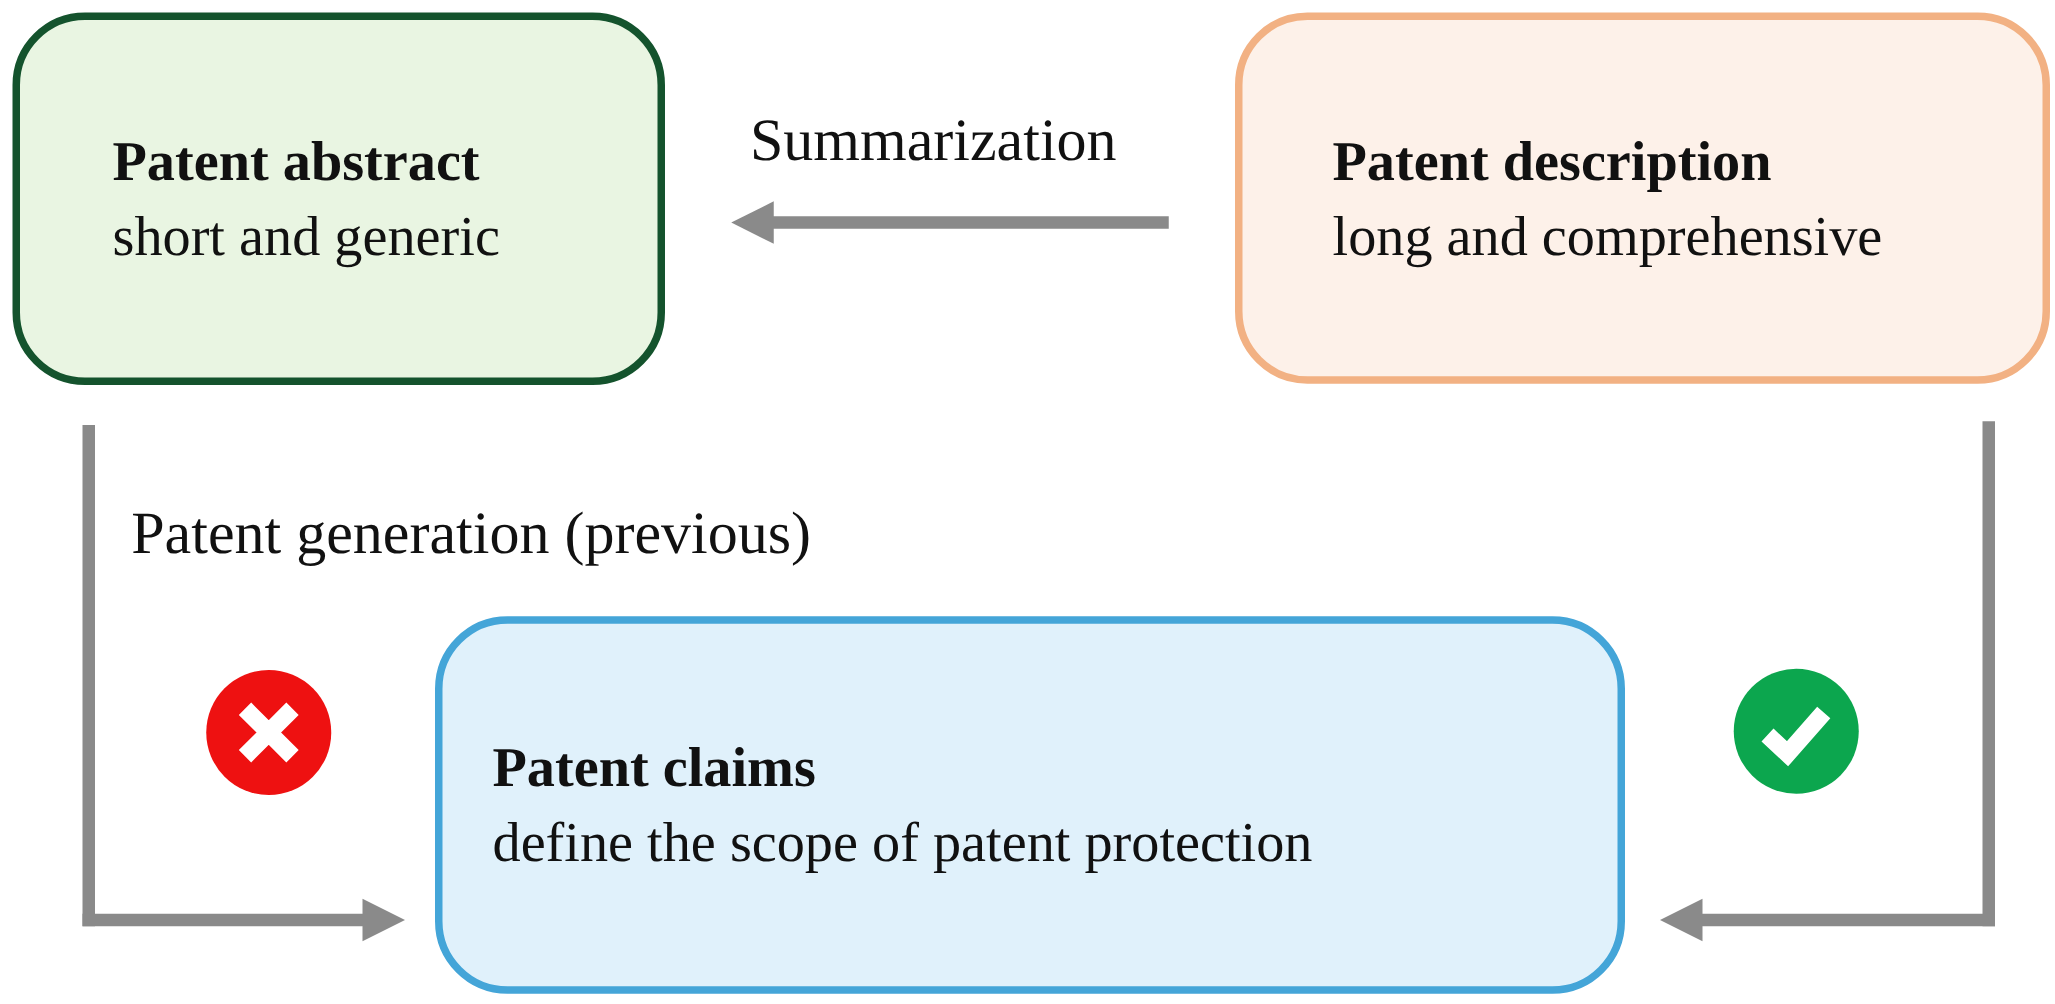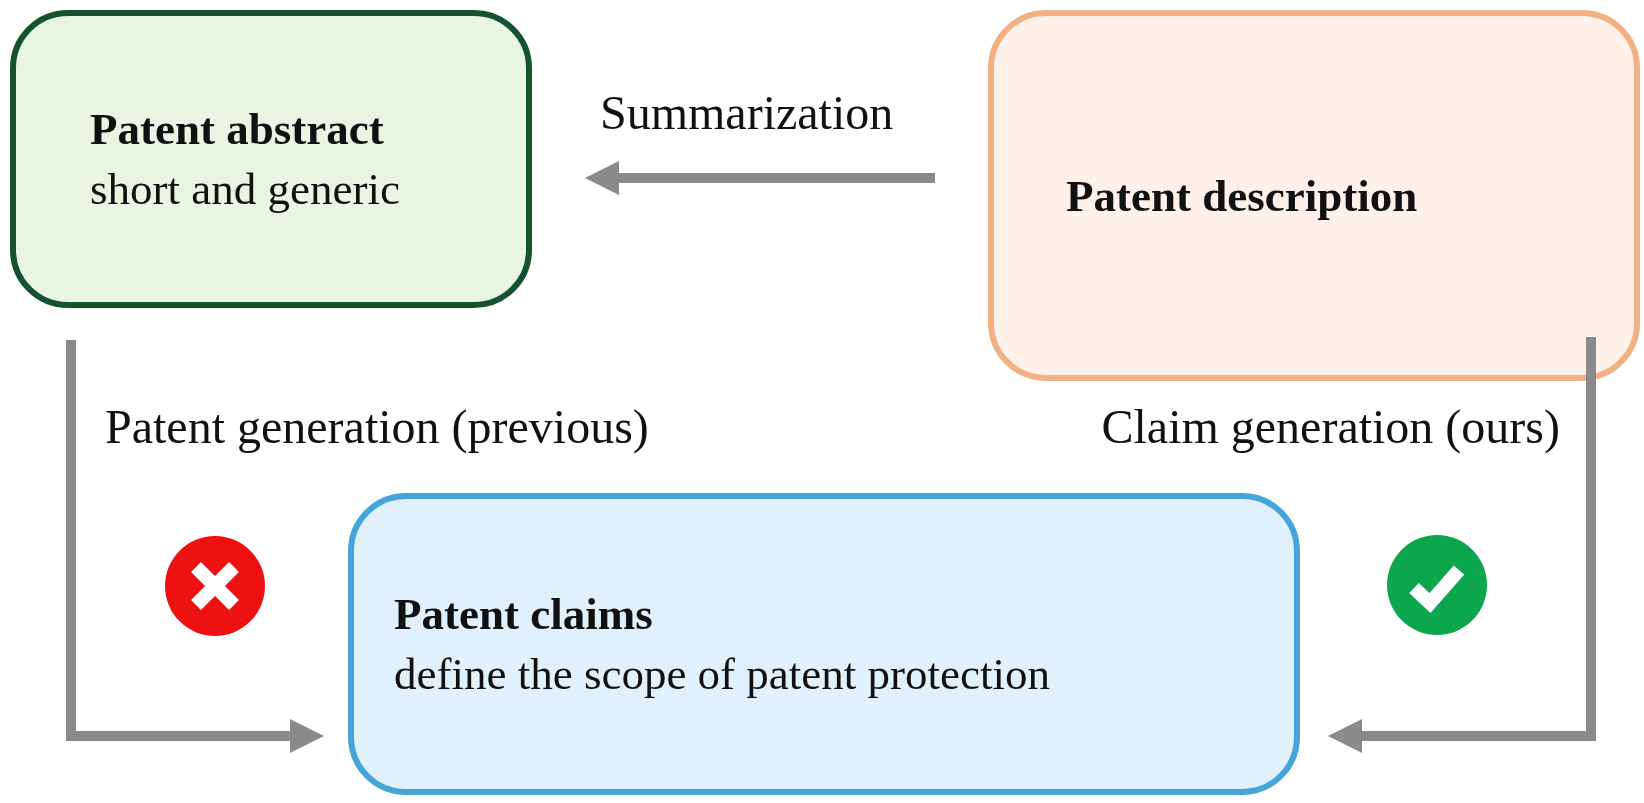--- a/index.html
+++ b/index.html
@@ -21,21 +21,21 @@
     display: flex;
     flex-direction: column;
     justify-content: center;
   }
   .box-green {
     left: 10px; top: 10px; width: 522px; height: 298px;
     background: #e9f5e2; border: 6px solid #14532d;
     padding-left: 74px;
   }
   .box-orange {
-    left: 988px; top: 10px; width: 652px; height: 371px;
+    left: 988px; top: 10px; width: 652px; height: 297px;
     background: #fdf1e9; border: 6px solid #f2b183;
     padding-left: 72px;
   }
   .box-blue {
     left: 348px; top: 493px; width: 952px; height: 302px;
     background: #e0f1fb; border: 6px solid #44a5d8;
     padding-left: 40px;
   }
   .box-title { font-weight: bold; font-size: 45px; line-height: 60px; white-space: nowrap; }
   .box-line  { font-size: 45px; line-height: 60px; white-space: nowrap; }
@@ -91,32 +91,32 @@
 
 <div class="canvas">
 
   <div class="box box-green">
     <div class="box-title">Patent abstract</div>
     <div class="box-line">short and generic</div>
   </div>
 
   <div class="box box-orange">
     <div class="box-title">Patent description</div>
+    <div class="box-line">long and comprehensive</div>
   </div>
 
   <div class="float-label label-summarization">Summarization</div>
   <div class="gray-line summ-shaft"></div>
   <div class="arrowhead head-west summ-head"></div>
 
   <div class="float-label label-prev">Patent generation (previous)</div>
   <div class="gray-line vline-left"></div>
   <div class="gray-line hline-left"></div>
   <div class="arrowhead head-east left-head"></div>
 
-  <div class="float-label label-ours">Claim generation (ours)</div>
   <div class="gray-line vline-right"></div>
   <div class="gray-line hline-right"></div>
   <div class="arrowhead head-west right-head"></div>
 
   <div class="box box-blue">
     <div class="box-title">Patent claims</div>
     <div class="box-line">define the scope of patent protection</div>
   </div>
 
   <div class="status-circle circle-red">

